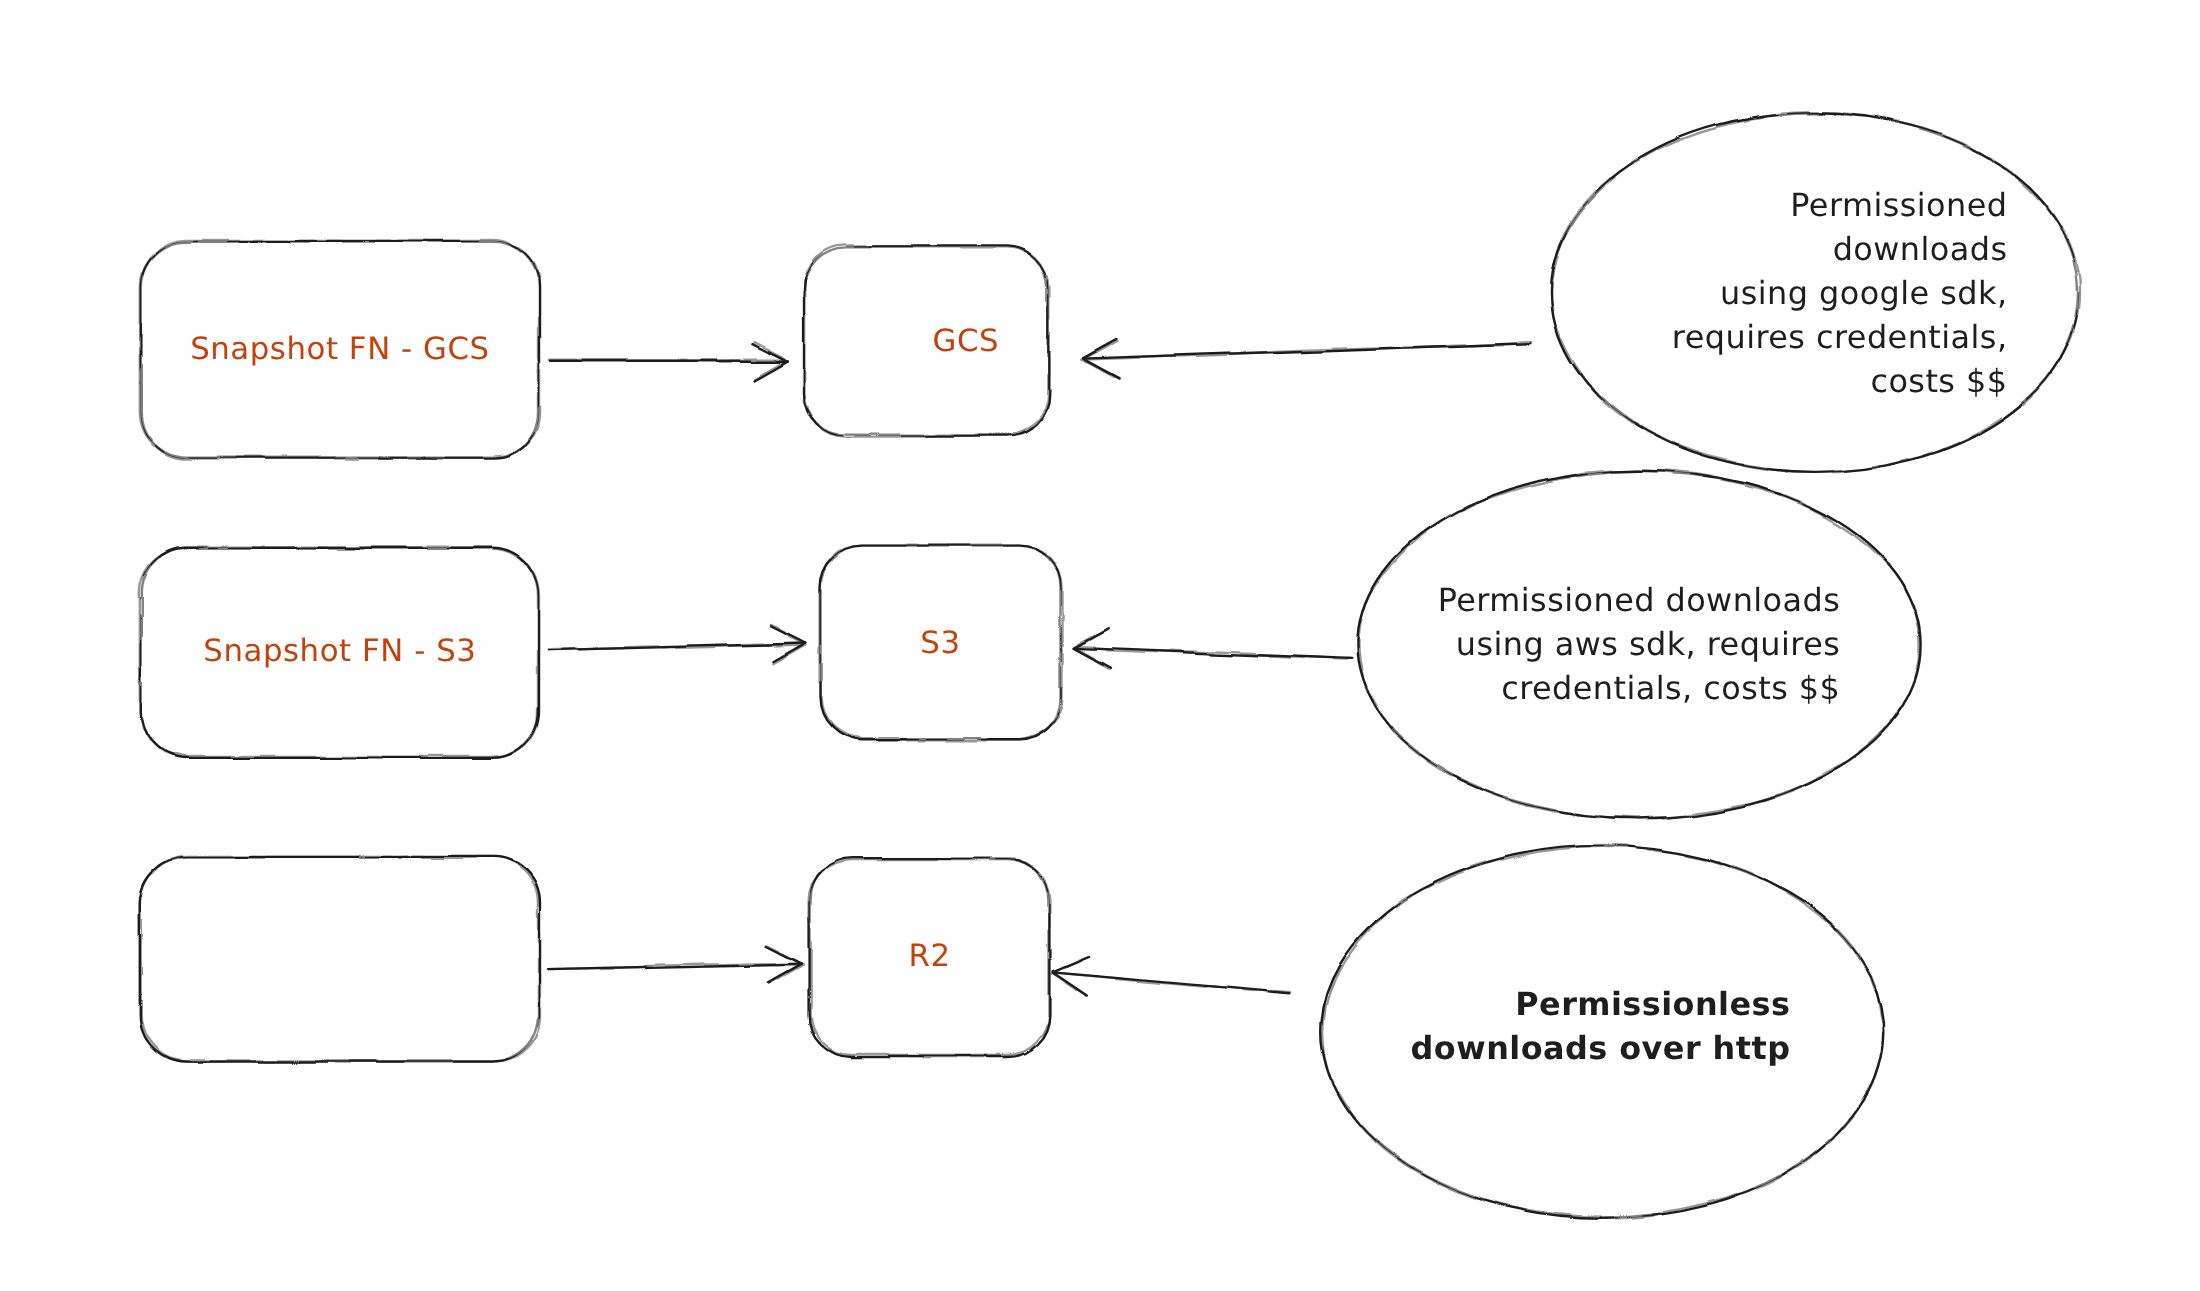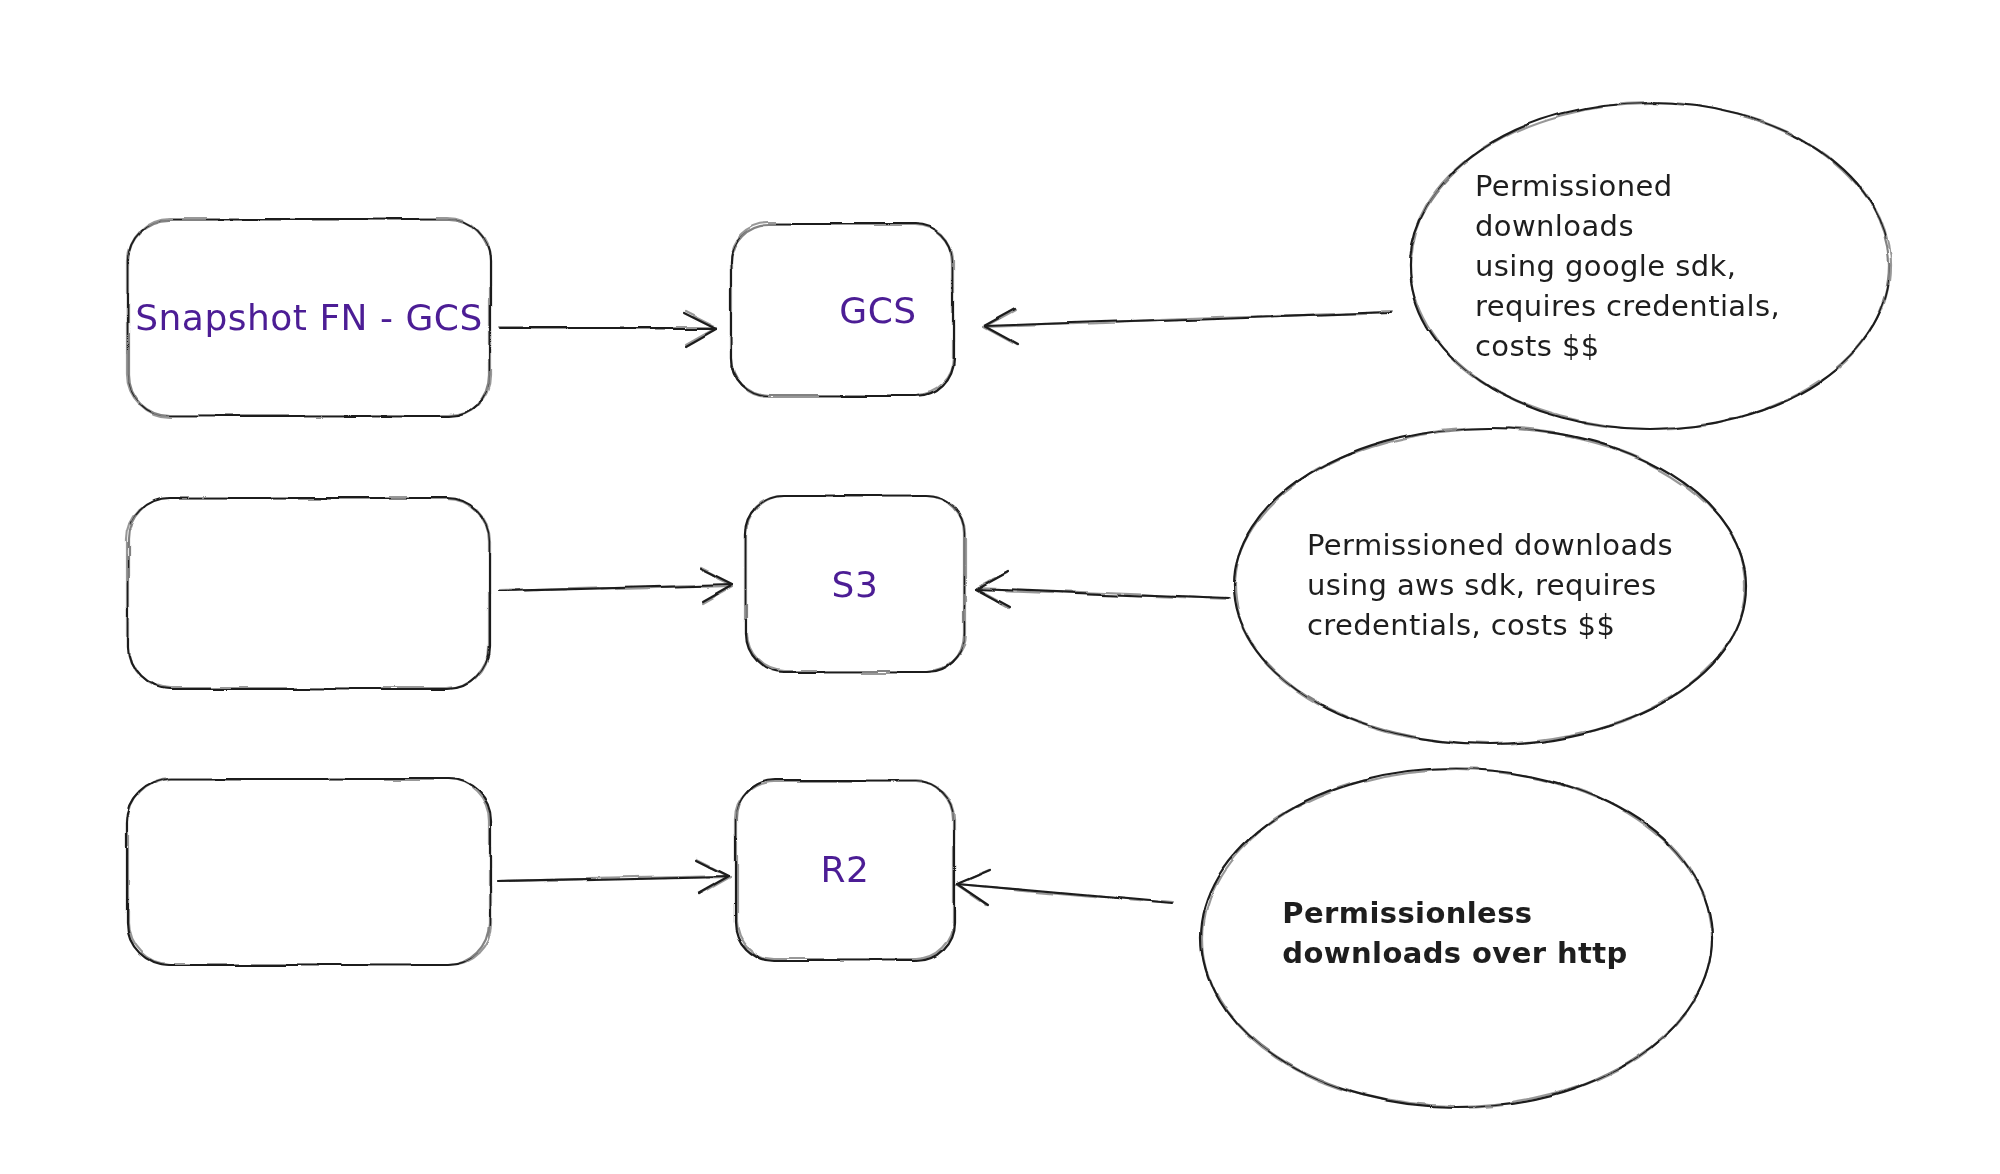--- a/index.html
+++ b/index.html
@@ -20,34 +20,34 @@
     position: absolute;
     left: 0;
     top: 0;
     width: 2000px;
     height: 1174px;
   }
   .lbl {
     position: absolute;
     transform: translate(-50%, -50%);
     white-space: nowrap;
-    font-size: 36px;
+    font-size: 28px;
     letter-spacing: 0.5px;
-    color: #4c1d95;
+    color: #c2410c;
     text-align: center;
     line-height: 1.25;
   }
   .note-lbl {
     position: absolute;
     transform: translate(-50%, -50%);
     font-size: 29px;
     line-height: 40px;
     letter-spacing: 0.4px;
     color: #1e1e1e;
-    text-align: left;
+    text-align: right;
     white-space: pre-line;
   }
 </style>
 </head>
 <body>
 
 <div id="canvas">
 
   <svg id="shapes-svg" viewBox="0 0 2000 1174" xmlns="http://www.w3.org/2000/svg">
     <defs>
@@ -104,20 +104,21 @@
     <use href="#sketch-shapes" filter="url(#rough2)" opacity="0.45"></use>
   </svg>
 
   <div class="lbl" style="left:309px; top:317px;">Snapshot FN - GCS</div>
   <div class="lbl" style="left:842px; top:310px;margin-left:36px;">GCS</div>
   <div class="note-lbl" style="left:1650px; top:266px;">Permissioned downloads
 using google sdk,
 requires credentials,
 costs $$</div>
 
+  <div class="lbl" style="left:309px; top:591px;">Snapshot FN - S3</div>
   <div class="lbl" style="left:855px; top:584px;">S3</div>
   <div class="note-lbl" style="left:1490px; top:585px;">Permissioned downloads
 using aws sdk, requires
 credentials, costs $$</div>
 
   <div class="lbl" style="left:845px; top:869px;">R2</div>
   <div class="note-lbl" style="left:1455px; top:933px;font-weight:bold;">Permissionless
 downloads over http</div>
 
 </div>

